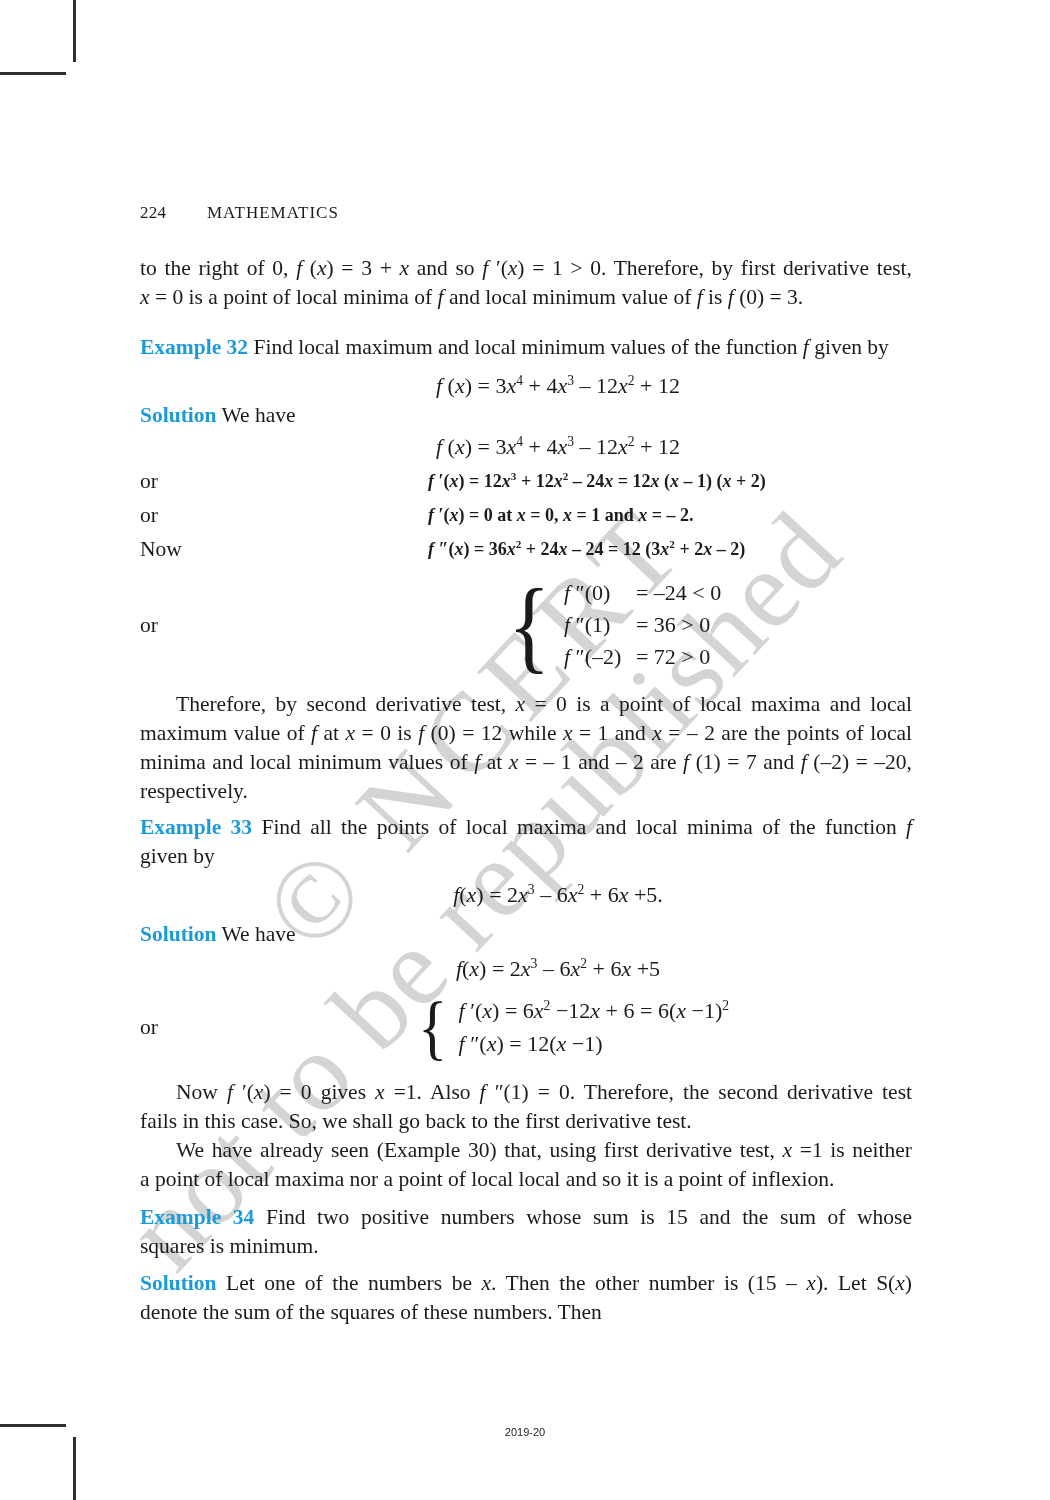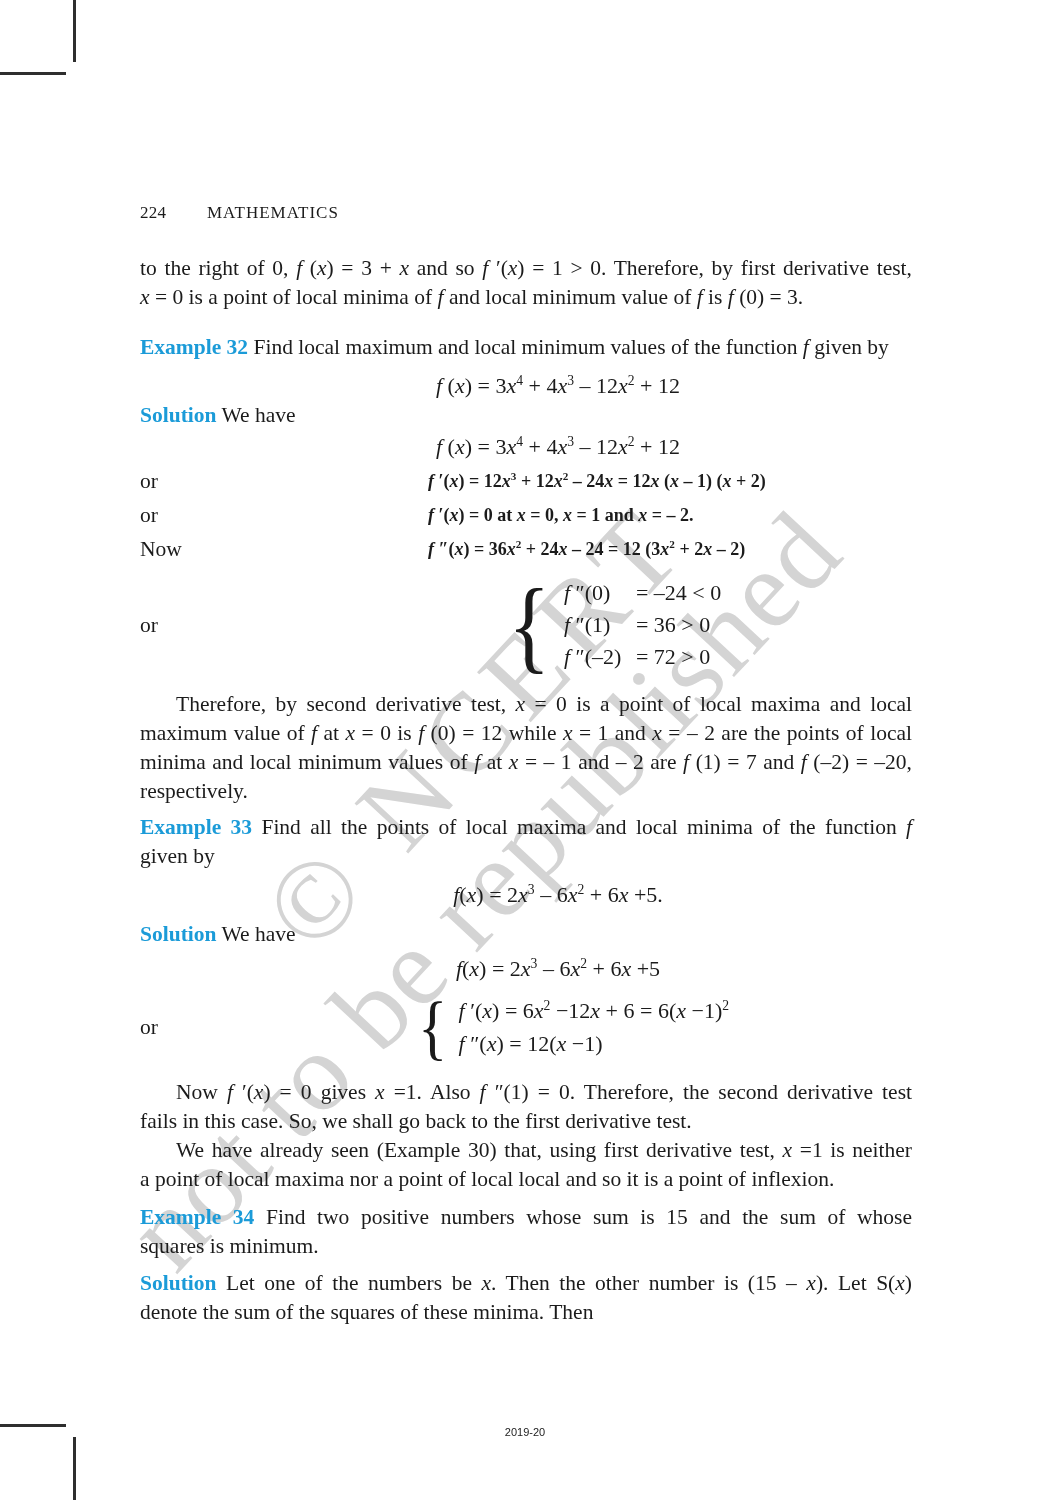--- a/index.html
+++ b/index.html
@@ -174,19 +174,19 @@
     <div class="line">a point of local maxima nor a point of local local and so it is a point of inflexion.</div>
 
     <div class="line just mt-ex34">
       <span class="blue">Example 34</span> <span>Find two positive numbers whose sum is 15 and the sum of whose</span>
     </div>
     <div class="line">squares is minimum.</div>
 
     <div class="line just mt-sol34">
       <span class="blue">Solution</span> <span>Let one of the numbers be <i>x</i>. Then the other number is (15 – <i>x</i>). Let S(<i>x</i>)</span>
     </div>
-    <div class="line">denote the sum of the squares of these minima. Then</div>
+    <div class="line">denote the sum of the squares of these numbers. Then</div>
 
   </div>
 
   <div class="footer">2019-20</div>
 
 </div>
 
 </body></html>

